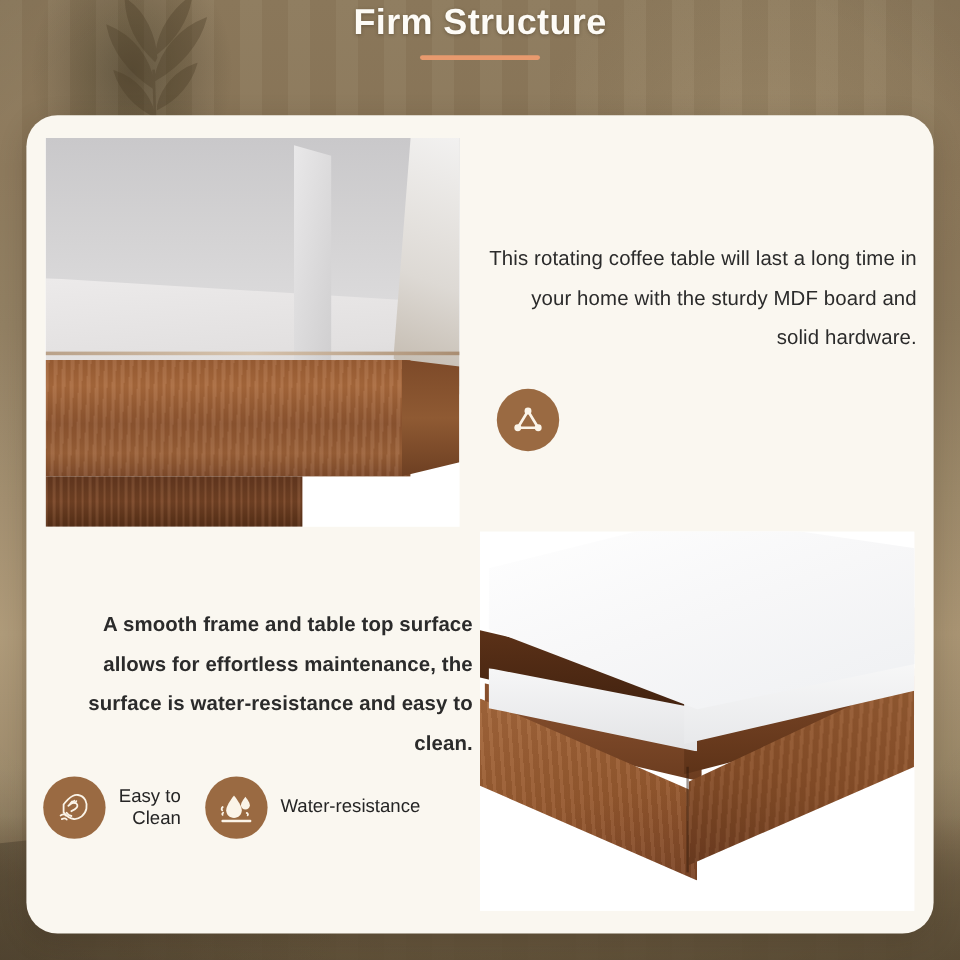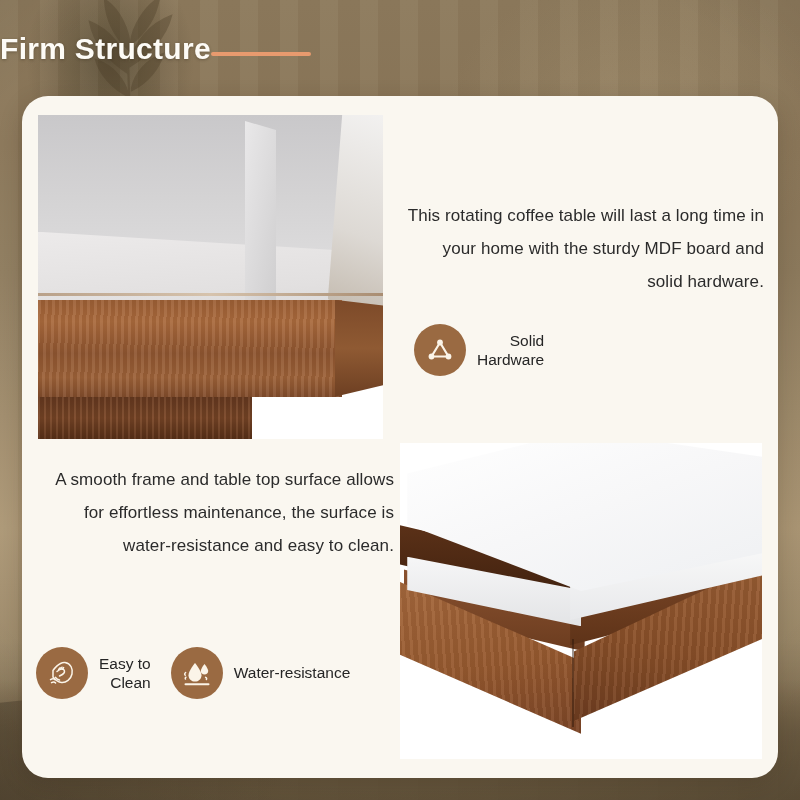--- a/index.html
+++ b/index.html
@@ -44,21 +44,21 @@
     transform:rotate(-6deg);
   }
   .bg-vignette {
     position:absolute; inset:0;
     background:radial-gradient(ellipse 130% 110% at 50% 45%, rgba(0,0,0,0) 48%, rgba(0,0,0,.30) 100%);
   }
 
   
   .header {
     position:absolute; left:0; right:0; top:0; height:96px;
-    display:flex; flex-direction:row; align-items:center; justify-content:flex-start;
+    display:flex; flex-direction:column; align-items:center; justify-content:flex-start;
     padding-top:2px;
   }
   .title {
     font-size:30px; font-weight:bold; color:#fdfbf6;
     letter-spacing:.3px;
     text-shadow:0 1px 3px rgba(60,48,30,.45);
   }
   .title-rule {
     margin-top:10px; width:100px; height:4px; border-radius:3px;
     background:#e89a6e;
@@ -177,21 +177,21 @@
     position:absolute; left:47.5%; top:62%; width:2px; height:28%;
     background:rgba(40,20,8,.45);
   }
 
   
   .body-text {
     position:absolute; color:#2b2b2b;
     font-size:17px; line-height:1.95; letter-spacing:.1px;
   }
   .text-top    { left:382px; top:103px; width:360px; }
-  .text-bottom { left:12px;  top:367px; width:360px; }
+  .text-bottom { left:12px;  top:408px; width:360px;font-weight:bold; }
 
   
   .badge-row { position:absolute; display:flex; align-items:center; }
   .badges-top    { left:392px; top:228px; gap:26px; }
   .badges-bottom { left:14px;  top:551px; gap:20px; }
 
   .badge { display:flex; align-items:center; gap:11px; }
   .badge-circle {
     width:52px; height:52px; border-radius:50%;
     background:#9a6a42;
@@ -251,22 +251,20 @@
 
     <div class="badge">
       <span class="badge-circle">
         <svg width="32" height="32" viewBox="0 0 32 32" fill="none" stroke="#fbf4e8" stroke-width="2.2" stroke-linecap="round" stroke-linejoin="round">
           <path d="M16 8.5 L24.5 22.5 L7.5 22.5 Z"></path>
           <circle cx="16" cy="8.5" r="2.9" fill="#fbf4e8" stroke="none"></circle>
           <circle cx="24.5" cy="22.5" r="2.9" fill="#fbf4e8" stroke="none"></circle>
           <circle cx="7.5" cy="22.5" r="2.9" fill="#fbf4e8" stroke="none"></circle>
         </svg>
       </span>
-      <span class="badge-label">Solid
-Hardware</span>
     </div>
   </div>
 
   <div class="body-text text-bottom">A smooth frame and table top surface allows for effortless maintenance, the surface is water-resistance and easy to clean.</div>
 
   <div class="badge-row badges-bottom">
 
     <div class="badge">
       <span class="badge-circle">
         <svg width="32" height="32" viewBox="0 0 32 32" fill="none" stroke="#fbf4e8" stroke-width="1.5" stroke-linecap="round" stroke-linejoin="round">

